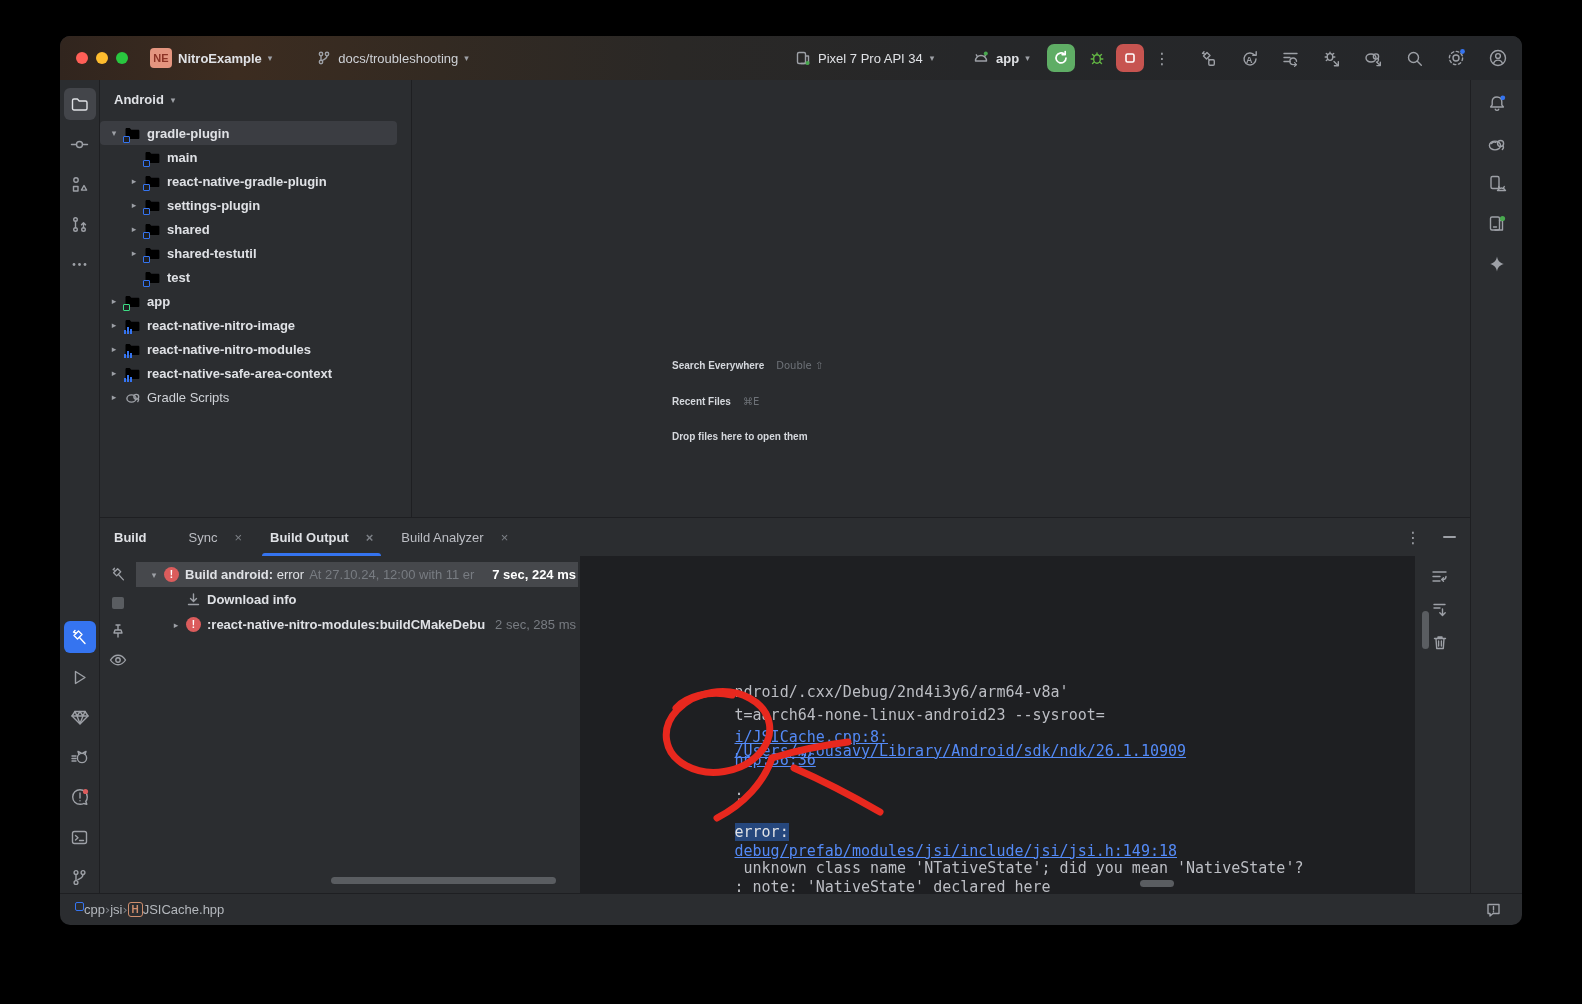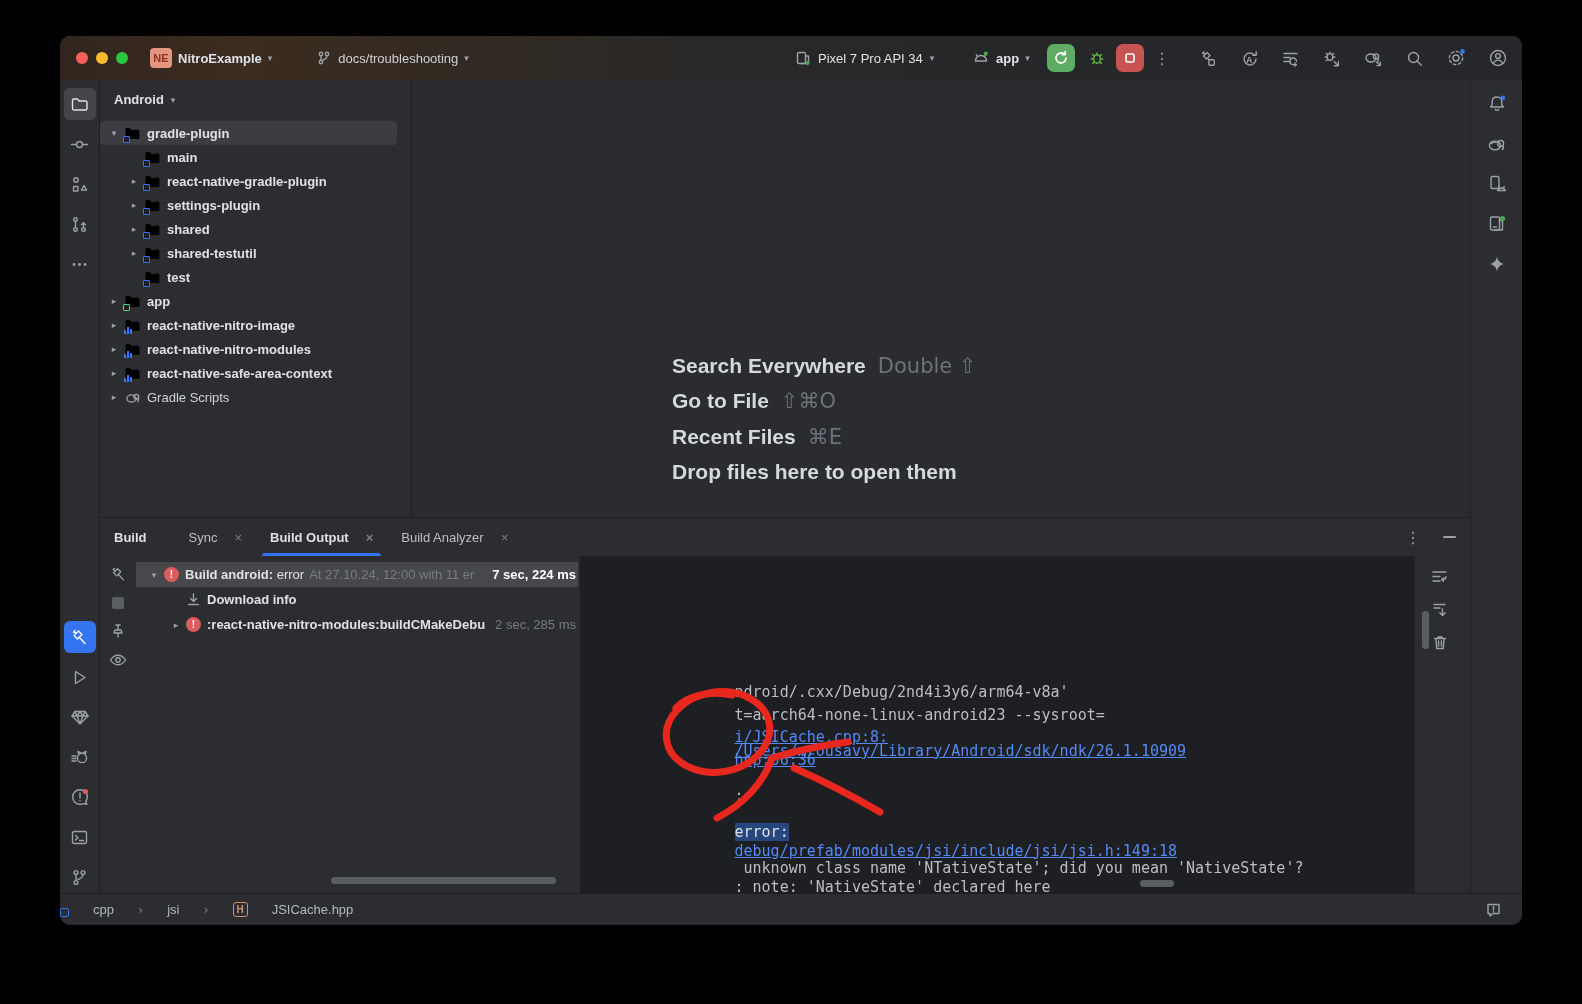--- a/index.html
+++ b/index.html
@@ -56,21 +56,21 @@
   .tree-row[data-icon="app"] .badge{border-color:var(--android-green)}
   .tree-row[data-icon="lib"] .badge{border:none;background:transparent}
   .tree-row[data-icon="lib"] .bars{position:absolute;left:0;bottom:-1px;display:flex;gap:1px;align-items:flex-end}
   .tree-row[data-icon="lib"] .bars i{width:2px;background:var(--accent-blue);display:block}
   .tree-row .bars{display:none}
   .tree-row .eleph{display:none}
   .tree-row[data-icon="gradle"] .eleph{display:inline-flex}
   .tree-row[data-icon="gradle"]{font-weight:400;color:#ced1d6}
   
   .editor{position:absolute;left:352px;top:44px;width:1058px;height:437px;background:#2a2c2f}
-  .shortcuts{position:absolute;left:260px;top:268px;font-size:21px}
+  .shortcuts{position:absolute;left:260px;top:268px;font-size:10px}
   .sc-row{height:35.5px;display:flex;align-items:center;gap:12px}
   .sc-label{color:#d5d8dd;font-weight:600}
   .sc-keys{color:#6e7278;font-family:"DejaVu Sans",sans-serif}
   .drop-hint{color:#d5d8dd;font-weight:600;height:35.5px;display:flex;align-items:center}
   
   .build-panel{position:absolute;left:40px;top:481px;width:1370px;height:376px;border-top:1px solid #1e1f22}
   .build-header{height:38px;display:flex;align-items:center;font-size:13px;position:relative}
   .build-title{font-weight:700;color:#dfe1e5;margin-left:14px}
   .build-tabs{display:flex;margin-left:28px;height:100%}
   .btab{display:flex;align-items:center;gap:17px;padding:0 14px;color:#bcbec4;position:relative;cursor:default}
@@ -103,21 +103,21 @@
   .seg[data-k="link"]{color:var(--link-blue);text-decoration:underline}
   .seg[data-k="error"]{background:var(--selection-blue);color:#dfe1e5}
   .annotation{position:absolute;left:0;top:0;width:835px;height:338px;pointer-events:none}
   .annotation path,.annotation ellipse{stroke:var(--annotation-red);stroke-width:7;fill:none;stroke-linecap:round}
   .console-tools{position:absolute;right:6px;top:0;bottom:0;width:49px;display:flex;flex-direction:column;align-items:center;gap:16px;padding-top:12px;color:#9da0a6}
   .vscroll{position:absolute;left:1322px;top:55px;width:7px;height:38px;background:#5a5d61;border-radius:4px}
   .hscroll-tree{position:absolute;left:195px;bottom:9px;width:225px;height:7px;background:#5a5d61;border-radius:4px}
   .hscroll-console{position:absolute;left:560px;bottom:6px;width:34px;height:7px;background:#5a5d61;border-radius:4px}
   
   .statusbar{position:absolute;left:0;bottom:0;right:0;height:32px;border-top:1px solid #1e1f22;display:flex;align-items:center;font-size:13px;color:#b4b8bd}
-  .crumbs{display:flex;align-items:flex-end;gap:24px;}
+  .crumbs{display:flex;align-items:flex-start;gap:0;margin-left:15px}
   .crumb-sep{color:#7d8187;font-family:"DejaVu Sans",sans-serif}
   .sq-blue{width:9px;height:9px;border:1.5px solid var(--accent-blue);border-radius:2px}
   .h-badge{width:15px;height:15px;border:1.4px solid #cf8e6d;border-radius:3px;color:#cf8e6d;font-size:10px;font-weight:700;display:flex;align-items:center;justify-content:center}
   .status-right{margin-left:auto;margin-right:20px;color:#9da0a6}
 </style>
 </head>
 <body>
 
 <div class="window">
 
@@ -587,24 +587,20 @@
   </div>
 
   <div class="editor">
     <div class="shortcuts">
 
         <div class="sc-row">
           <span class="sc-label">Search Everywhere</span>
           <span class="sc-keys">Double ⇧</span>
         </div>
 
-        <div class="sc-row">
-          <span class="sc-label">Go to File</span>
-          <span class="sc-keys">⇧⌘O</span>
-        </div>
 
         <div class="sc-row">
           <span class="sc-label">Recent Files</span>
           <span class="sc-keys">⌘E</span>
         </div>
 
 
       <div class="drop-hint">Drop files here to open them</div>
     </div>
   </div>

